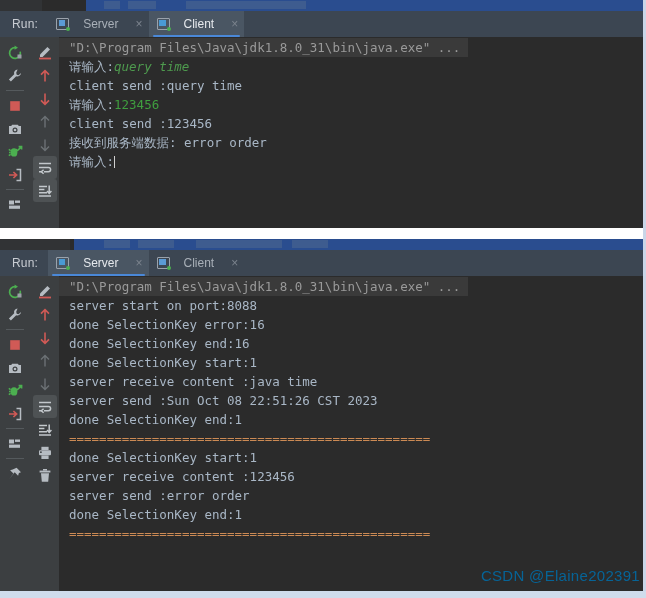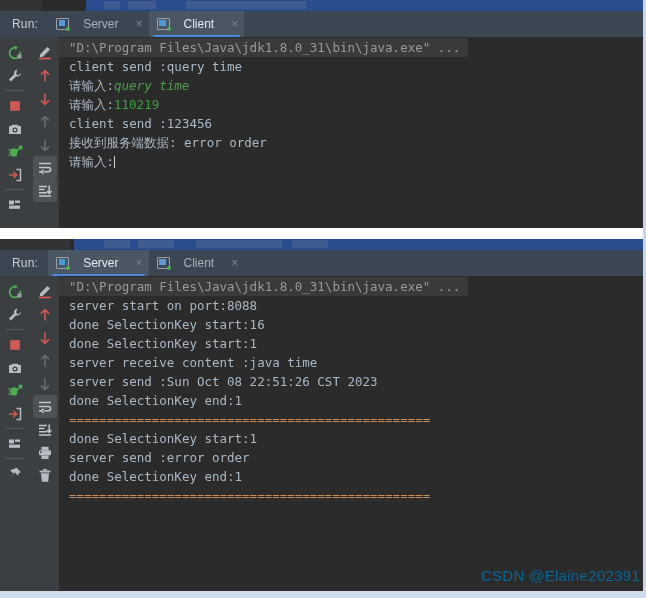--- a/index.html
+++ b/index.html
@@ -201,23 +201,23 @@
           <svg width="16" height="16" viewBox="0 0 16 16">
             <path d="M2 3.4h8M2 6.6h5.4M2 9.8h8" stroke="#c3c8cc" stroke-width="1.5"></path>
             <path d="M12.2 2.6v7.4M10 8l2.2 2.4L14.4 8" fill="none" stroke="#c3c8cc" stroke-width="1.5"></path>
             <path d="M2 13h12" stroke="#c3c8cc" stroke-width="1.5"></path>
           </svg>
         </span>
       </div>
 
       <div class="console">
         <div class="cmdwrap"><span class="line cmd">"D:\Program Files\Java\jdk1.8.0_31\bin\java.exe" ...</span></div>
+        <div class="line"><span>请输入:</span><span class="g">query time</span></div>
         <div class="line">client send :query time</div>
-        <div class="line"><span>请输入:</span><span class="g">query time</span></div>
-        <div class="line"><span>请输入:</span><span class="g2">110219</span></div>
+        <div class="line"><span>请输入:</span><span class="g2">123456</span></div>
         <div class="line">client send :123456</div>
         <div class="line">接收到服务端数据: error order</div>
         <div class="line"><span>请输入:</span><span class="caret"></span></div>
       </div>
     </div>
   </div>
 
   <div class="gap" style="top:228px;height:11px;"></div>
 
   <div class="panel" id="panel1" style="top:239px;height:352px;">
@@ -365,27 +365,29 @@
             <rect x="2.6" y="2.6" width="10.8" height="1.9" fill="#b6bcc2"></rect>
             <rect x="6" y="1" width="4" height="1.6" fill="#b6bcc2"></rect>
             <path d="M4 5.2h8l-.8 8.6H4.8z" fill="#b6bcc2"></path>
           </svg>
         </span>
       </div>
 
       <div class="console">
         <div class="cmdwrap"><span class="line cmd">"D:\Program Files\Java\jdk1.8.0_31\bin\java.exe" ...</span></div>
         <div class="line">server start on port:8088</div>
-        <div class="line">done SelectionKey start:16</div>
+        <div class="line">done SelectionKey error:16</div>
+        <div class="line">done SelectionKey end:16</div>
         <div class="line">done SelectionKey start:1</div>
         <div class="line">server receive content :java time</div>
         <div class="line">server send :Sun Oct 08 22:51:26 CST 2023</div>
         <div class="line">done SelectionKey end:1</div>
         <div class="line sep">================================================</div>
         <div class="line">done SelectionKey start:1</div>
+        <div class="line">server receive content :123456</div>
         <div class="line">server send :error order</div>
         <div class="line">done SelectionKey end:1</div>
         <div class="line sep">================================================</div>
       </div>
     </div>
   </div>
 
   <div class="watermark">CSDN @Elaine202391</div>
   <div class="rightstrip"></div>
   <div class="bottomstrip"></div>

